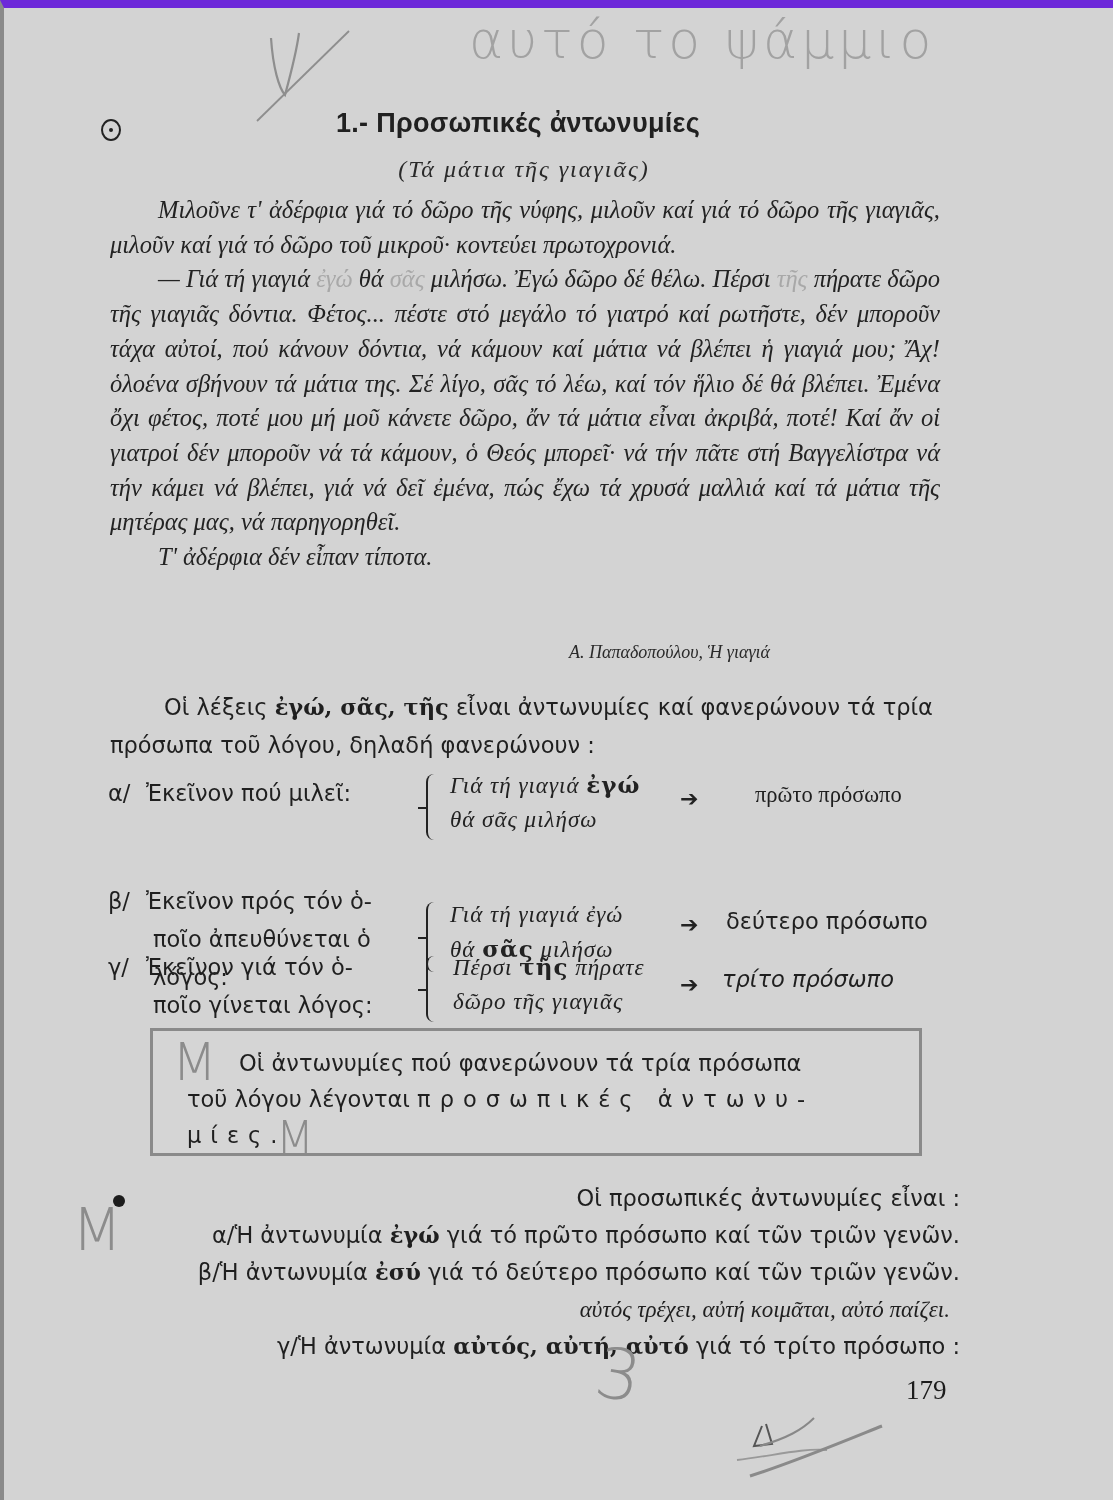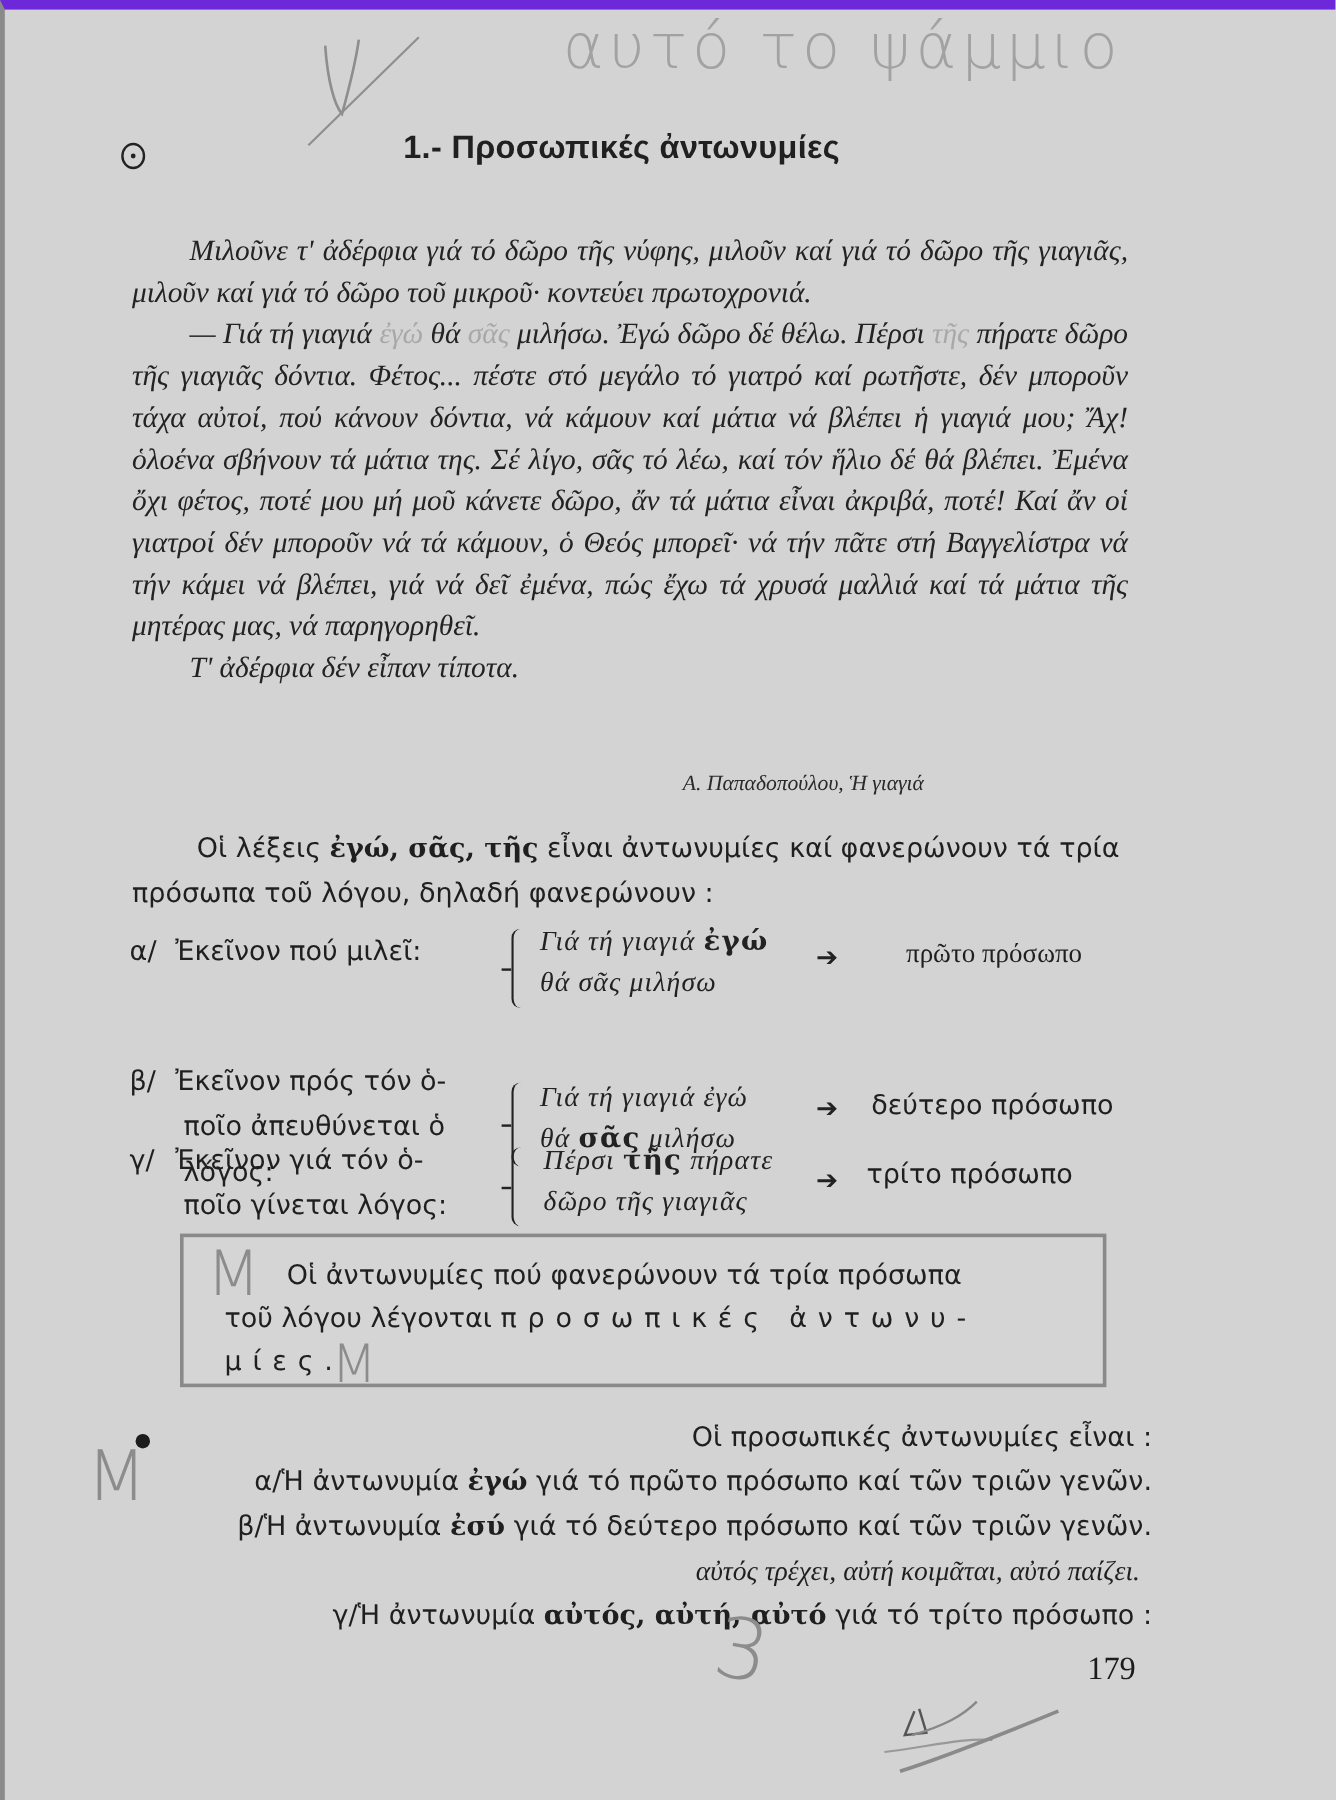--- a/index.html
+++ b/index.html
@@ -85,20 +85,21 @@
 <div class="page">
 
   <svg class="abs" style="left:245px;top:5px;" width="110" height="115" viewBox="0 0 110 115">
     <path d="M22 25 C 24 55, 30 75, 36 82 C 42 60, 48 35, 50 20" stroke="#8e8e8e" stroke-width="2.2" fill="none"></path>
     <path d="M100 18 L 8 108" stroke="#8e8e8e" stroke-width="1.8" fill="none"></path>
   </svg>
   <div class="abs hand" style="left:465px;top:2px;font-size:52px;letter-spacing:4px;color:#a2a2a2;">αυτό το ψάμμιο</div>
 
   <div class="abs bullseye"></div>
   <div class="abs title">1.- Προσωπικές ἀντωνυμίες</div>
+  <div class="abs subtitle">(Τά μάτια τῆς γιαγιᾶς)</div>
 
   <div class="passage">
     <p><span>Μιλοῦνε τ' ἀδέρφια γιά τό δῶρο τῆς νύφης, μιλοῦν καί γιά τό δῶρο τῆς γιαγιᾶς, μιλοῦν καί γιά τό δῶρο τοῦ μικροῦ· κοντεύει πρωτοχρονιά.</span></p>
     <p><span>— Γιά τή γιαγιά </span><span class="faint">ἐγώ</span><span> θά </span><span class="faint">σᾶς</span><span> μιλήσω. Ἐγώ δῶρο δέ θέλω. Πέρσι </span><span class="faint">τῆς</span><span> πήρατε δῶρο τῆς γιαγιᾶς δόντια. Φέτος... πέστε στό μεγάλο τό γιατρό καί ρωτῆστε, δέν μποροῦν τάχα αὐτοί, πού κάνουν δόντια, νά κάμουν καί μάτια νά βλέπει ἡ γιαγιά μου; Ἄχ! ὁλοένα σβήνουν τά μάτια της. Σέ λίγο, σᾶς τό λέω, καί τόν ἥλιο δέ θά βλέπει. Ἐμένα ὄχι φέτος, ποτέ μου μή μοῦ κάνετε δῶρο, ἄν τά μάτια εἶναι ἀκριβά, ποτέ! Καί ἄν οἱ γιατροί δέν μποροῦν νά τά κάμουν, ὁ Θεός μπορεῖ· νά τήν πᾶτε στή Βαγγελίστρα νά τήν κάμει νά βλέπει, γιά νά δεῖ ἐμένα, πώς ἔχω τά χρυσά μαλλιά καί τά μάτια τῆς μητέρας μας, νά παρηγορηθεῖ.</span></p>
     <p><span>Τ' ἀδέρφια δέν εἶπαν τίποτα.</span></p>
   </div>
   <div class="abs credit">Α. Παπαδοπούλου, Ἡ γιαγιά</div>
 
   <div class="intro sans">
     <span class="first"><span>Οἱ λέξεις </span><b class="greek">ἐγώ, σᾶς, τῆς</b><span> εἶναι ἀντωνυμίες καί φανερώνουν τά τρία πρόσωπα τοῦ λόγου, δηλαδή φανερώνουν :</span></span>
@@ -134,21 +135,21 @@
     <div class="lbl">
       <span class="marker">γ/</span><span>Ἐκεῖνον γιά τόν ὁ-</span>
       <span class="cont">ποῖο γίνεται λόγος:</span>
     </div>
     <div class="brace" style="left:318px;top:8px;height:66px;"></div>
     <div class="ex" style="left:345px;top:2px;">
       <div><span>Πέρσι </span><b class="greek" style="font-style:normal">τῆς</b><span> πήρατε</span></div>
       <div>δῶρο τῆς γιαγιᾶς</div>
     </div>
     <div class="arrow" style="left:572px;top:24px;">➔</div>
-    <div class="result" style="left:614px;top:18px;">τρίτο πρόσωπο</div>
+    <div class="result" style="left:614px;top:18px;font-style:italic;">τρίτο πρόσωπο</div>
   </div>
 
   <div class="rulebox sans">
     <div class="txt">
       <span class="first">Οἱ ἀντωνυμίες πού φανερώνουν τά τρία πρόσωπα</span>
       <span><span>τοῦ λόγου λέγονται </span><span class="spaced">προσωπικές ἀντωνυ-</span></span><br>
       <span class="spaced">μίες.</span>
     </div>
   </div>
   <div class="abs hand" style="left:168px;top:1024px;font-size:52px;">M</div>

